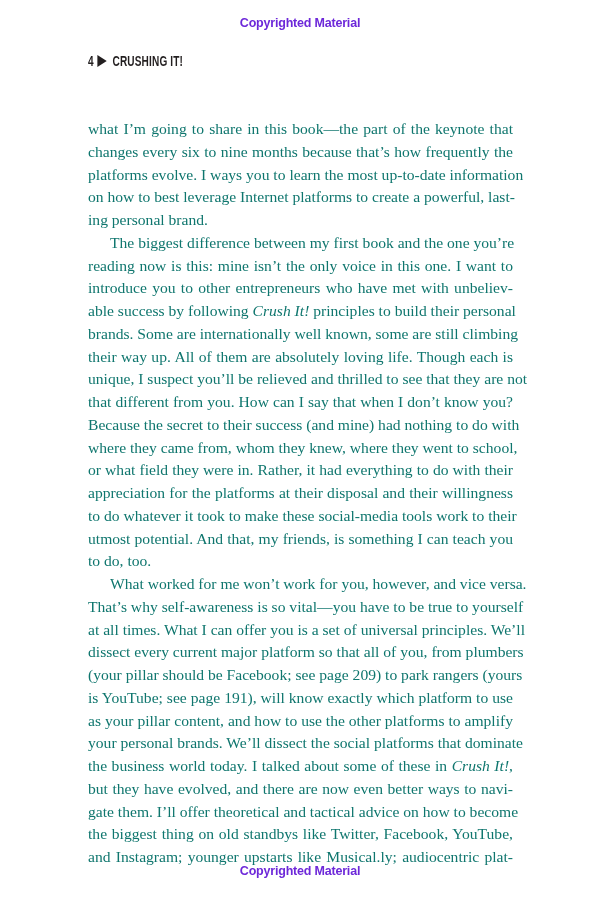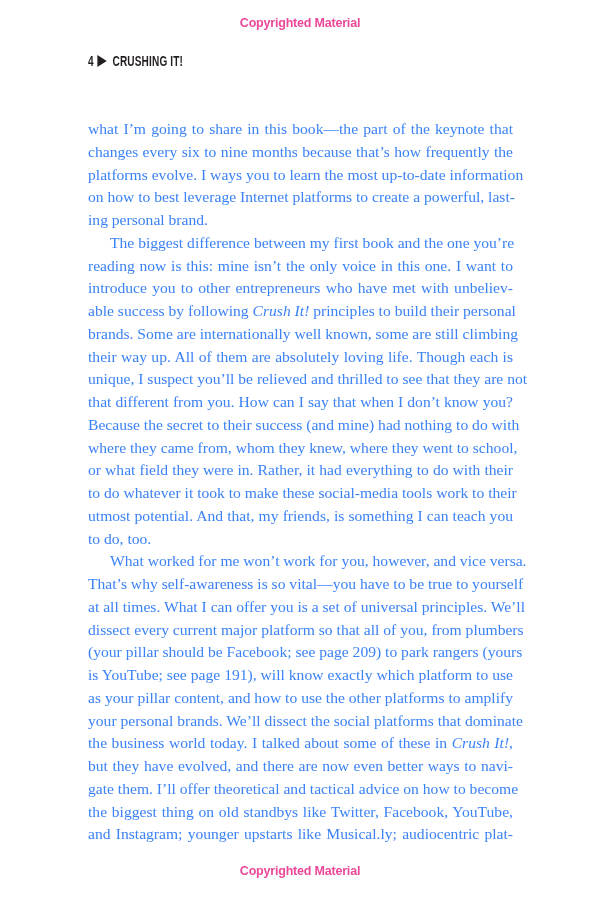--- a/index.html
+++ b/index.html
@@ -14,21 +14,21 @@
       overflow: hidden;
     }
     .watermark {
       position: absolute;
       left: 0;
       width: 600px;
       text-align: center;
       font-family: "Liberation Sans", sans-serif;
       font-weight: bold;
       font-size: 12.5px;
-      color: #ec4899;
+      color: #6d28d9;
       letter-spacing: -0.2px;
     }
     .watermark.top { top: 16px; }
     .watermark.bottom { top: 864px; }
 
     .running-head {
       position: absolute;
       left: 88px;
       top: 52px;
       height: 18px;
@@ -53,21 +53,21 @@
     }
 
     .body-text {
       position: absolute;
       left: 88px;
       top: 118px;
       width: 425px;
       font-family: "Liberation Serif", serif;
       font-size: 15.6px;
       line-height: 22.75px;
-      color: #3b82f6;
+      color: #0f766e;
       text-align: justify;
       hyphens: manual;
     }
     .line {
       display: block;
       text-align: justify;
       text-align-last: justify;
       white-space: nowrap;
       height: 22.75px;
     }
@@ -102,20 +102,21 @@
       <span class="line">reading now is this: mine isn’t the only voice in this one. I want to</span>
       <span class="line">introduce you to other entrepreneurs who have met with unbeliev-</span>
       <span class="line">able success by following <em>Crush It!</em> principles to build their personal</span>
       <span class="line">brands. Some are internationally well known, some are still climbing</span>
       <span class="line">their way up. All of them are absolutely loving life. Though each is</span>
       <span class="line">unique, I suspect you’ll be relieved and thrilled to see that they are not</span>
       <span class="line">that different from you. How can I say that when I don’t know you?</span>
       <span class="line">Because the secret to their success (and mine) had nothing to do with</span>
       <span class="line">where they came from, whom they knew, where they went to school,</span>
       <span class="line">or what field they were in. Rather, it had everything to do with their</span>
+      <span class="line">appreciation for the platforms at their disposal and their willingness</span>
       <span class="line">to do whatever it took to make these social-media tools work to their</span>
       <span class="line">utmost potential. And that, my friends, is something I can teach you</span>
       <span class="line last">to do, too.</span>
     </div>
     <div>
       <span class="line indent">What worked for me won’t work for you, however, and vice versa.</span>
       <span class="line">That’s why self-awareness is so vital—you have to be true to yourself</span>
       <span class="line">at all times. What I can offer you is a set of universal principles. We’ll</span>
       <span class="line">dissect every current major platform so that all of you, from plumbers</span>
       <span class="line">(your pillar should be Facebook; see page 209) to park rangers (yours</span>

